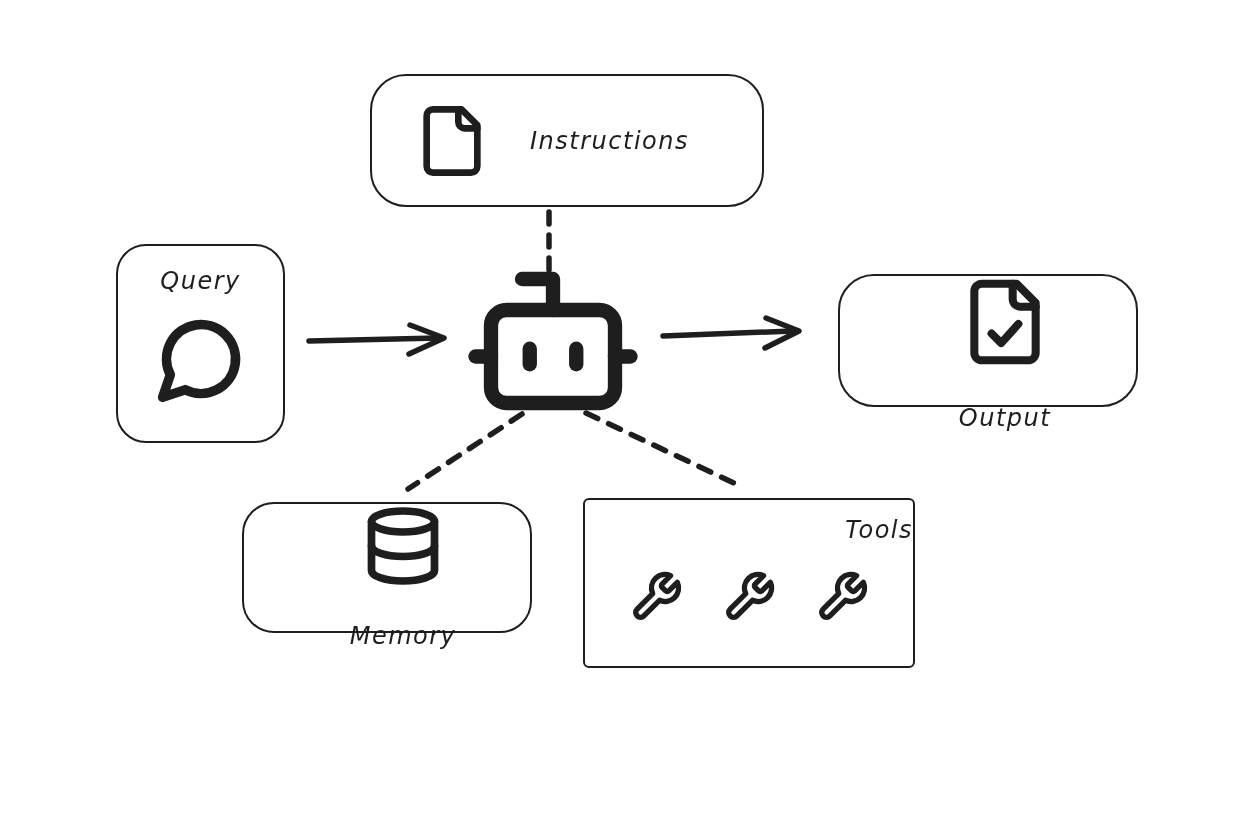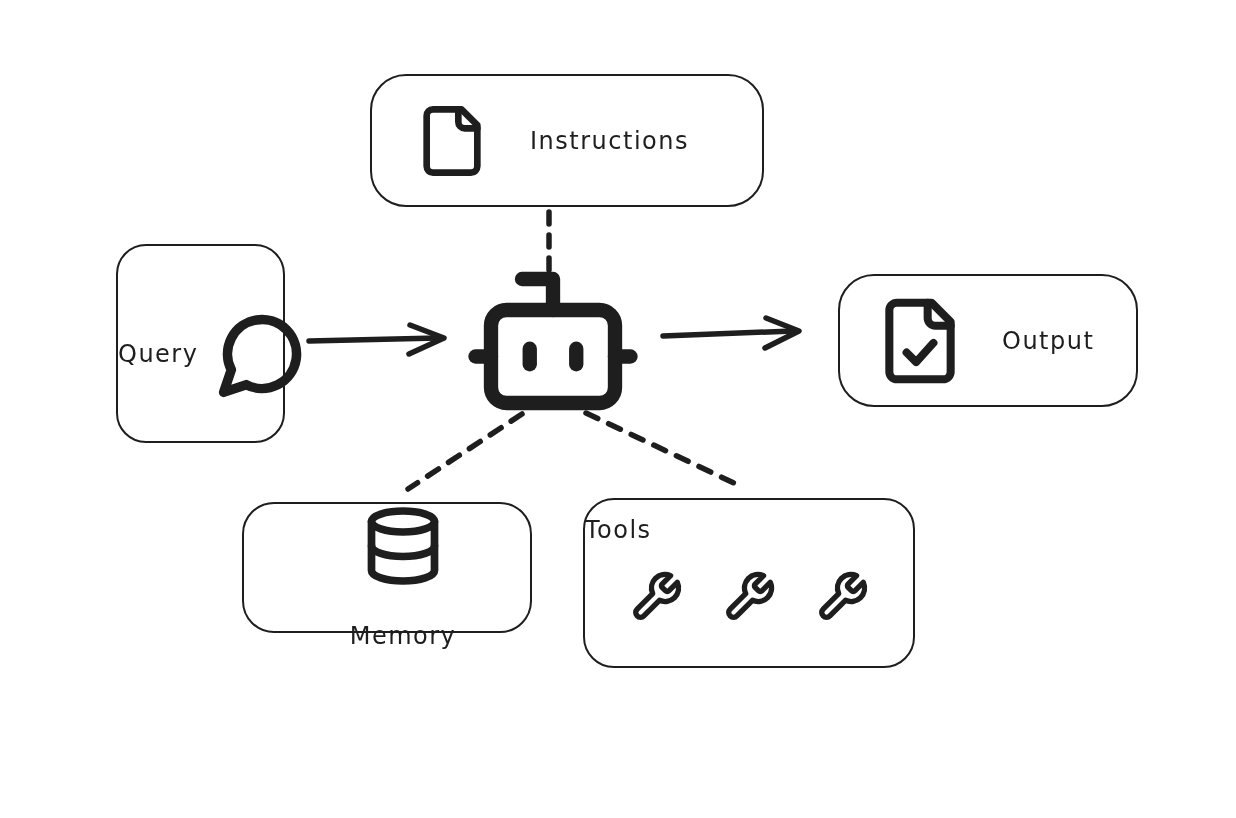--- a/index.html
+++ b/index.html
@@ -22,56 +22,57 @@
     background: #ffffff;
     border: 2.5px solid #1e1e1e;
     box-sizing: border-box;
     display: flex;
   }
   .node-label {
     font-size: 24px;
     letter-spacing: 1.5px;
     color: #1e1e1e;
     white-space: nowrap;
+    font-style: italic;
   }
   .icon { flex: 0 0 auto; color: #1e1e1e; }
 
   
   .node-instructions {
     left: 370px; top: 74px; width: 394px; height: 133px;
     border-radius: 36px;
     flex-direction: row; align-items: center;
     padding-left: 42px; gap: 40px;
   }
   
   .node-query {
     left: 116px; top: 244px; width: 169px; height: 199px;
     border-radius: 30px;
-    flex-direction: row; align-items: center;
+    flex-direction: column; align-items: center;
     padding-top: 21px; gap: 18px;
   }
   
   .node-output {
     left: 838px; top: 274px; width: 300px; height: 133px;
     border-radius: 36px;
-    align-items: center;
+    flex-direction: column; align-items: center;
     padding-left: 34px; gap: 36px;
   }
   
   .node-memory {
     left: 242px; top: 502px; width: 290px; height: 131px;
     border-radius: 32px;
     flex-direction: column; align-items: center;
     padding-left: 32px; gap: 34px;
   }
   
   .node-tools {
     left: 583px; top: 498px; width: 332px; height: 170px;
-    border-radius: 31px;
-    flex-direction: column; align-items: flex-start;
+    border-radius: 6px;
+    flex-direction: column; align-items: flex-end;
     padding-top: 16px;
   }
   .tools-row {
     width: 100%;
     display: flex;
     justify-content: space-between;
     padding: 0 44px;
     box-sizing: border-box;
     margin-top: 26px;
   }

